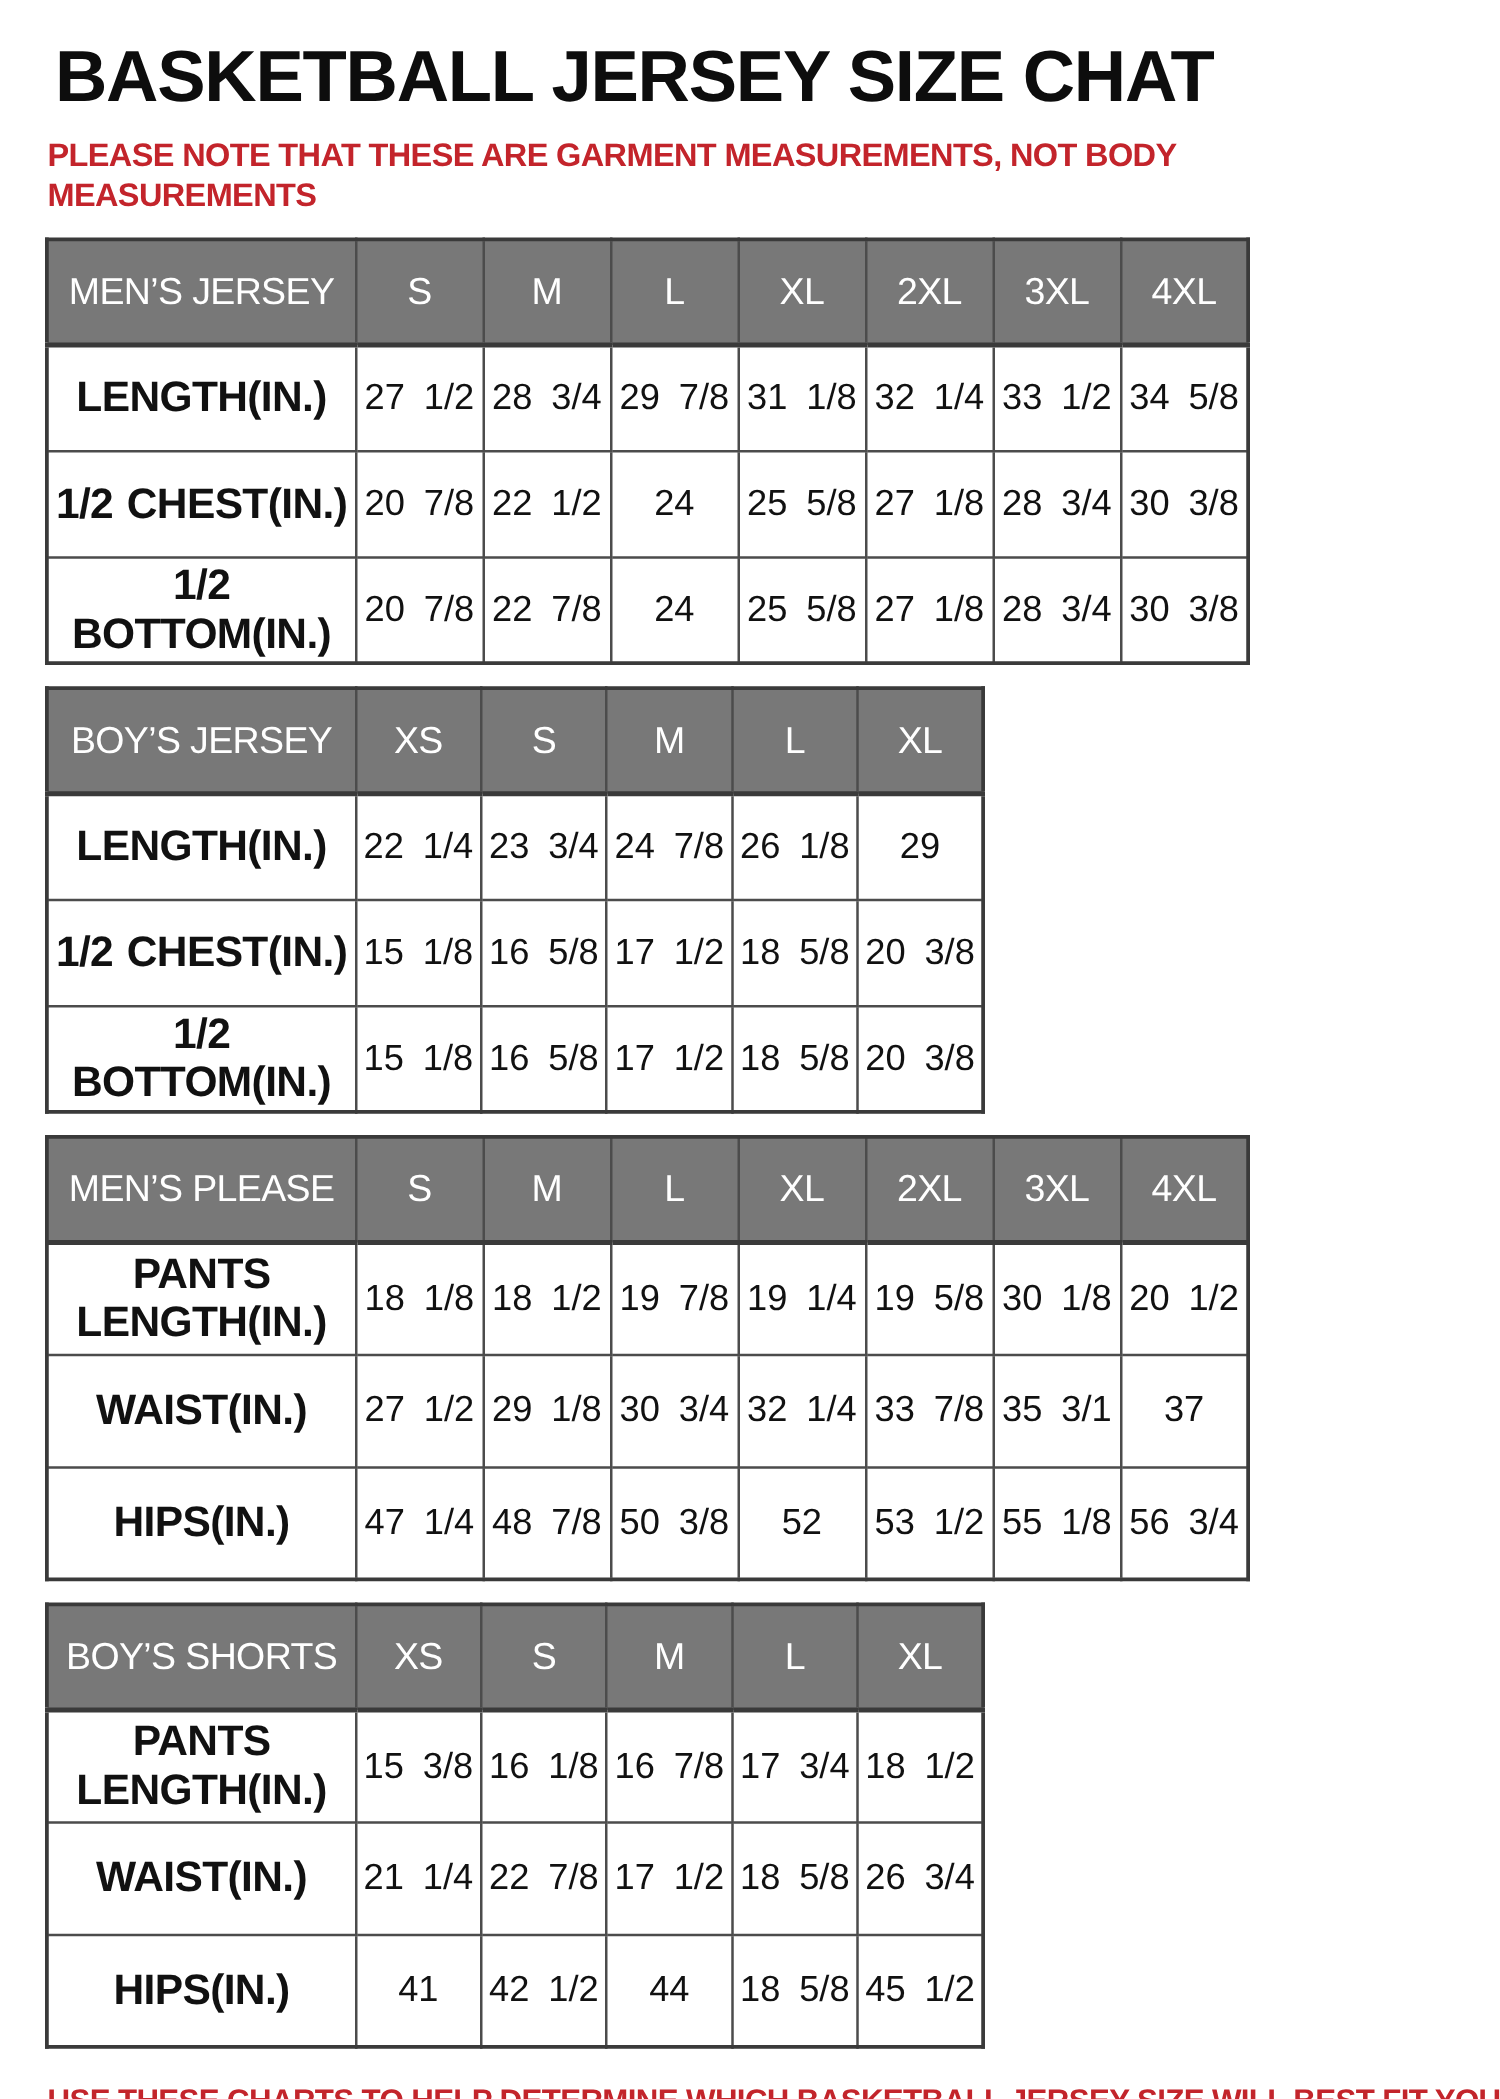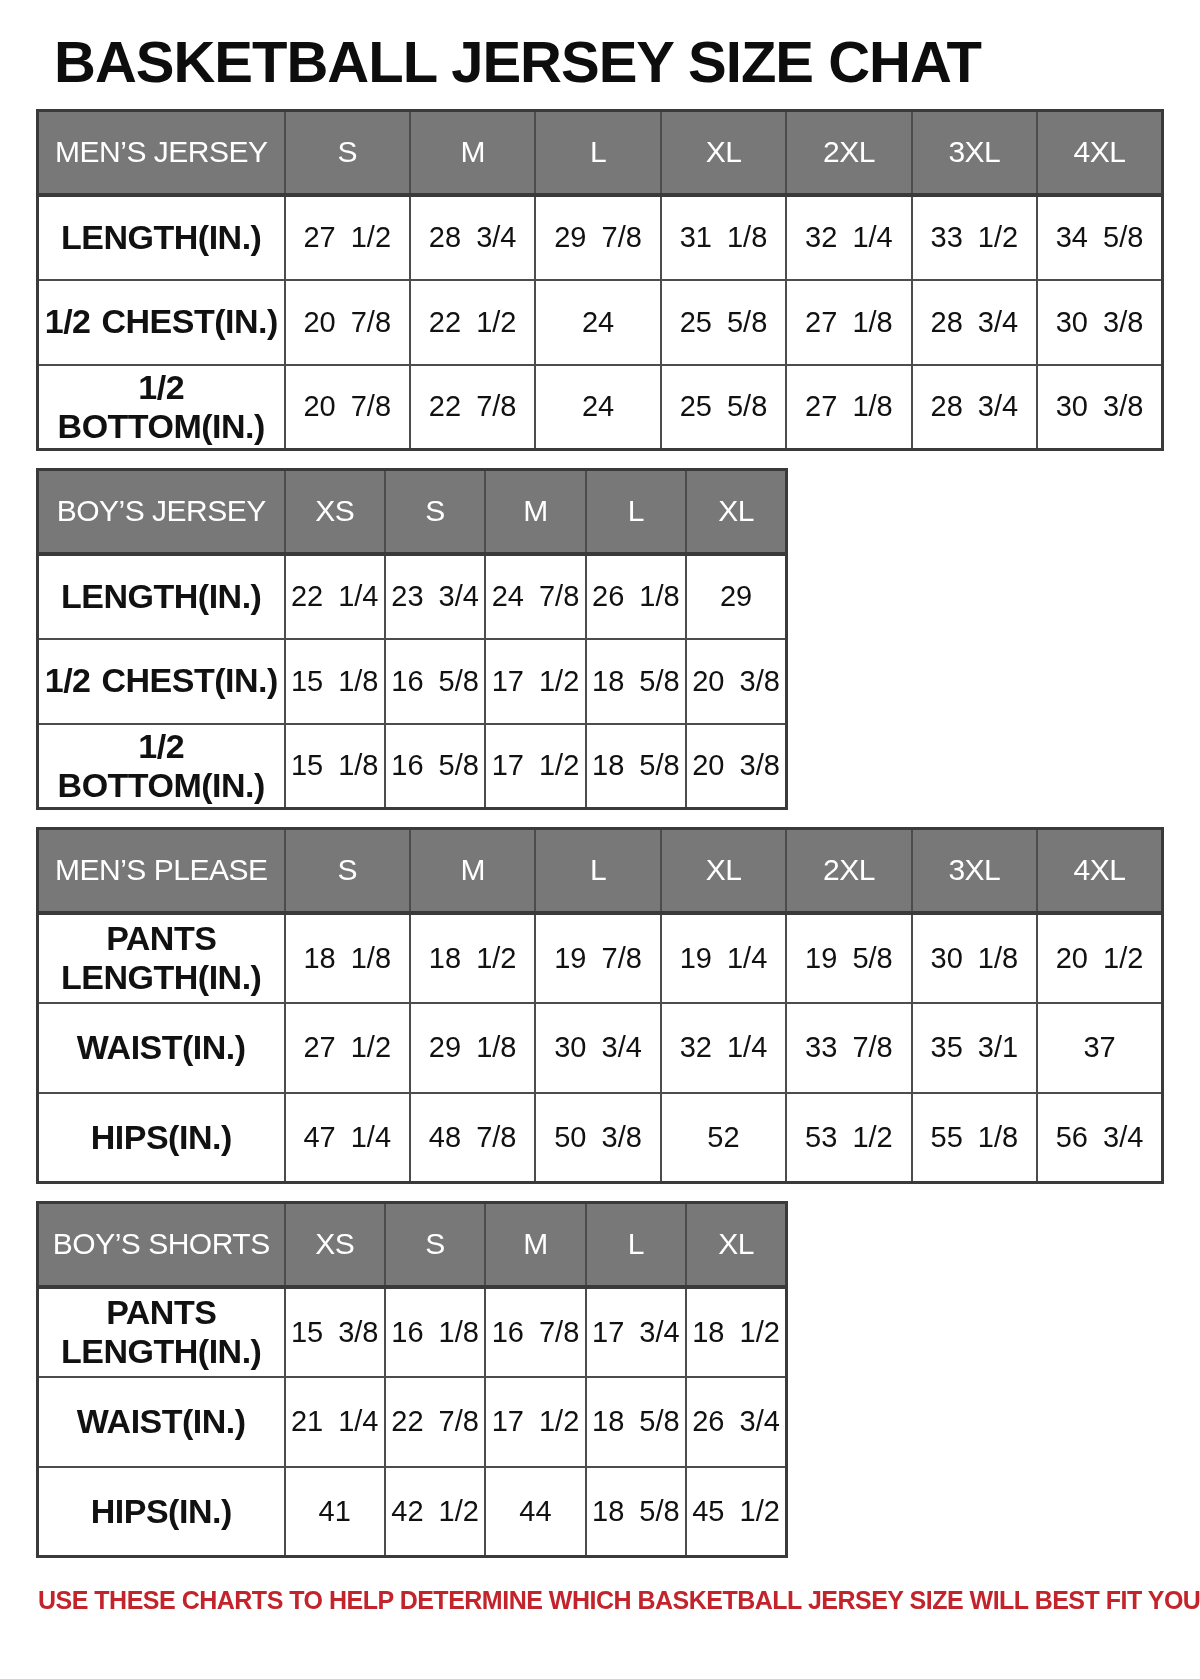--- a/index.html
+++ b/index.html
@@ -15,21 +15,21 @@
     width:1200px;
     font-family:"Liberation Sans","DejaVu Sans",sans-serif;
     color:#0d0d0d;
   }
   .page{padding:20px 30px 30px 36px;}
 
   .page-title{
     font-size:58px;
     font-weight:700;
     letter-spacing:-1px;
-    margin:8px 0 14px 18px;
+    margin:8px 0 14px 8px;
     color:#0d0d0d;
     white-space:nowrap;
   }
   .note{
     color:var(--note-red);
     font-weight:700;
     font-size:26px;
     line-height:1.22;
     white-space:pre-line;
     margin:0 0 18px 2px;
@@ -44,21 +44,21 @@
     white-space:nowrap;
   }
 
   table.size-table{
     border-collapse:collapse;
     table-layout:fixed;
     border:3px solid var(--border-dark);
     margin:0 0 17px 0;
     background:#ffffff;
   }
-  table.size-table.wide{width:1128px;}
+  table.size-table.wide{width:964px;}
   table.size-table.narrow{width:752px;}
   table.size-table th:first-child,
   table.size-table td:first-child{width:247px;}
 
   table.size-table th{
     background:var(--header-bg);
     color:var(--header-text);
     font-weight:400;
     font-size:30px;
     height:84px;
@@ -90,20 +90,22 @@
   .gap-lg{margin-top:4px;}
   .gap-xl{margin-top:14px;}
 </style>
 </head>
 <body>
 
 <div class="page">
 
   <h1 class="page-title">BASKETBALL JERSEY SIZE CHAT</h1>
 
+  <div class="note">PLEASE NOTE THAT THESE ARE GARMENT MEASUREMENTS, NOT BODY
+MEASUREMENTS</div>
 
   <table class="size-table wide">
       <thead>
         <tr>
           <th>MEN’S JERSEY</th>
           <th>S</th>
           <th>M</th>
           <th>L</th>
           <th>XL</th>
           <th>2XL</th>

